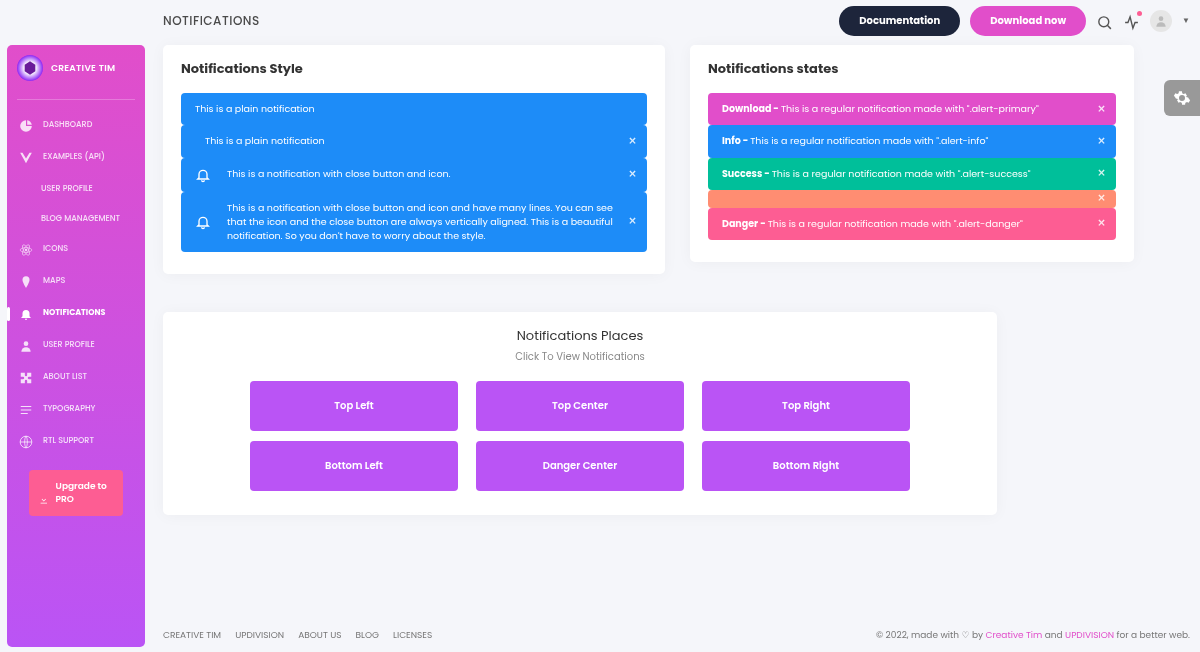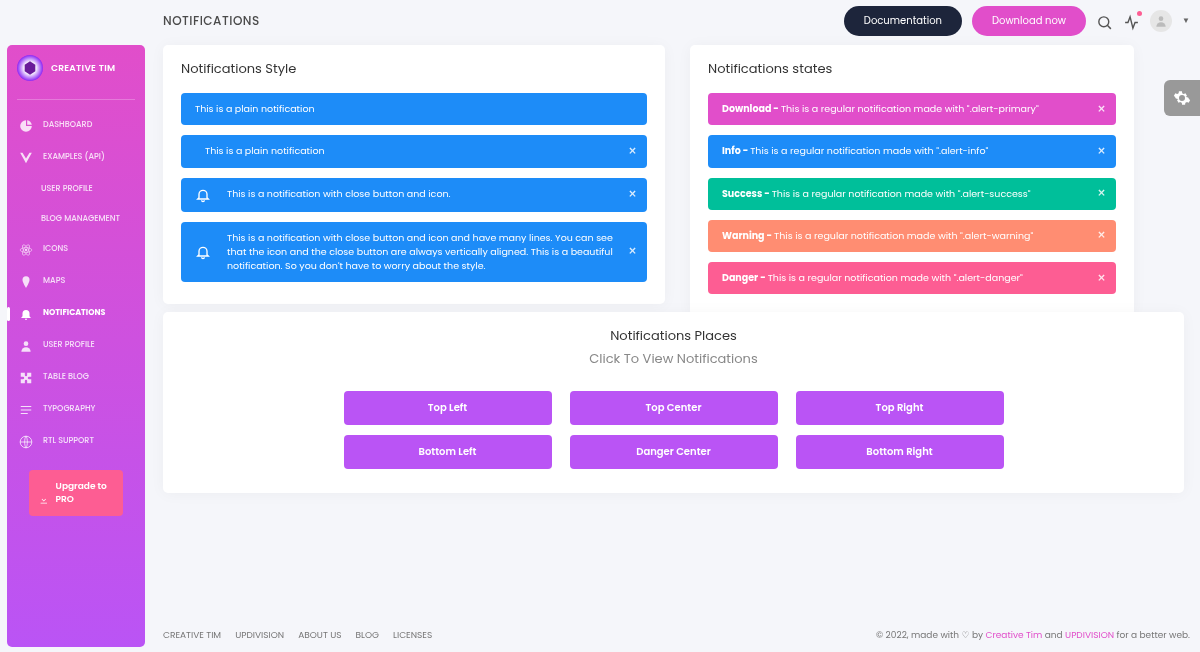--- a/index.html
+++ b/index.html
@@ -13,47 +13,47 @@
 .nav-item{display:flex;align-items:flex-start;padding:9px 12px;cursor:pointer;color:rgba(255,255,255,0.82);font-size:8px;font-weight:500}
 .nav-item.active{color:#fff;font-weight:700}
 .nav-item.active::before{content:'';position:absolute;left:0;width:3px;height:14px;background:#fff;border-radius:2px}
 .nav-item .icon{width:14px;height:14px;margin-right:10px;fill:currentColor;flex-shrink:0}
 .nav-item.sub{padding-left:34px}
 .upgrade-btn{margin:12px 22px;padding:10px;background:#fd5d93;border-radius:4px;color:#fff;font-size:9px;font-weight:600;display:flex;align-items:flex-end;justify-content:center;cursor:pointer}
 .upgrade-btn .icon{width:12px;height:12px;margin-right:7px;fill:#fff}
 .header{position:absolute;left:163px;top:0;right:10px;height:42px;display:flex;align-items:center;justify-content:space-between}
 .page-title{font-size:12px;color:#4a4a4a;font-weight:500;letter-spacing:0.5px}
 .header-right{display:flex;align-items:center;gap:10px}
-.btn{padding:7px 20px;border-radius:4px;font-size:10px;font-weight:400;cursor:pointer;border:none;color:#fff}
+.btn{padding:7px 20px;border-radius:4px;font-size:10px;font-weight:700;cursor:pointer;border:none;color:#fff}
 .btn-dark{background:#1d253b;border-radius:20px}
 .btn-pink{background:#e14eca;border-radius:20px}
 .hdr-icon{width:17px;height:17px;color:#555;cursor:pointer;position:relative}
 .dot{position:absolute;top:-2px;right:-2px;width:5px;height:5px;border-radius:50%;background:#fd5d93}
 .avatar{width:22px;height:22px;border-radius:50%;background:#e6e6e6;display:flex;align-items:center;justify-content:center}
 .caret{font-size:8px;color:#666}
 .card{background:#fff;border-radius:5px;padding:14px 18px;box-shadow:0 1px 15px rgba(0,0,0,0.04)}
 .card-style{position:absolute;left:163px;top:45px;width:502px}
 .card-states{position:absolute;left:690px;top:45px;width:444px}
-.card-title{font-size:13px;color:#333;font-weight:400;margin-bottom:14px}
-.alert{padding:9px 14px;border-radius:4px;color:#fff;font-size:9.5px;margin-bottom:10px;display:flex;align-items:center;position:relative}
+.card-title{font-size:13px;color:#333;font-weight:700;margin-bottom:14px}
+.alert{padding:9px 14px;border-radius:4px;color:#fff;font-size:9.5px;display:flex;align-items:center;position:relative}
 .alert:last-child{margin-bottom:8px}
 .alert-info{background:#1d8cf8}
 .alert-primary{background:#e14eca}
 .alert-success{background:#00bf9a}
 .alert-warning{background:#ff8d72}
 .alert-danger{background:#fd5d93}
 .alert .close{position:absolute;right:10px;cursor:pointer;font-size:14px;opacity:0.85}
 .alert .bell{margin-right:16px;flex-shrink:0}
 .alert .msg{flex:1;line-height:1.5}
 .alert strong{font-weight:700}
-.card-places{position:absolute;left:163px;top:312px;width:1021px;text-align:center}
+.card-places{position:absolute;left:163px;top:312px;width:834px;text-align:center}
 .places-title{font-size:13px;color:#333}
-.places-sub{font-size:13px;color:#888;margin:3px 0 22px}
+.places-sub{font-size:10px;color:#888;margin:3px 0 16px}
 .btn-row{display:flex;justify-content:center;gap:18px;margin-bottom:10px}
-.place-btn{background:#ba54f5;color:#fff;border:none;border-radius:4px;padding:9px 0;font-size:10px;font-weight:600;width:208px;cursor:pointer}
+.place-btn{background:#ba54f5;color:#fff;border:none;border-radius:4px;padding:17px 0;font-size:10px;font-weight:600;width:208px;cursor:pointer}
 .footer{position:absolute;left:163px;right:10px;bottom:10px;display:flex;justify-content:space-between;align-items:center;font-size:9px;color:#777}
 .footer-links{display:flex;gap:14px}
 .footer a{color:#777;text-decoration:none}
 .footer .pink{color:#e14eca}
 .settings-fab{position:absolute;right:0;top:80px;width:36px;height:36px;background:#999;border-radius:6px 0 0 6px;display:flex;align-items:center;justify-content:center;cursor:pointer}
 .settings-fab svg{fill:#fff;width:18px;height:18px}
 </style>
 </head>
 <body>
 
@@ -112,21 +112,21 @@
     <svg class="icon" viewBox="0 0 24 24">
         <circle cx="12" cy="8" r="4"></circle>
         <path d="M4 22a8 8 0 0 1 16 0z"></path>
       </svg>
     <span>USER PROFILE</span>
   </div>
   <div class="nav-item">
     <svg class="icon" viewBox="0 0 24 24">
         <path d="M3 3h7v4a2 2 0 1 0 4 0V3h7v7h-4a2 2 0 1 0 0 4h4v7h-7v-4a2 2 0 1 0-4 0v4H3v-7h4a2 2 0 1 0 0-4H3V3z"></path>
       </svg>
-    <span>TABLE BLOG</span>
+    <span>ABOUT LIST</span>
   </div>
   <div class="nav-item">
     <svg class="icon" viewBox="0 0 24 24">
         <path d="M3 5h18v2H3zM3 11h18v2H3zM3 17h12v2H3z"></path>
       </svg>
     <span>TYPOGRAPHY</span>
   </div>
   <div class="nav-item">
     <svg class="icon" viewBox="0 0 24 24">
         <circle cx="12" cy="12" r="10" fill="none" stroke="currentColor" stroke-width="1.5"></circle>
@@ -202,21 +202,20 @@
   </div>
   <div class="alert alert-info">
     <span class="msg"><strong>Info - </strong><span>This is a regular notification made with ".alert-info"</span></span>
     <span class="close">×</span>
   </div>
   <div class="alert alert-success">
     <span class="msg"><strong>Success - </strong><span>This is a regular notification made with ".alert-success"</span></span>
     <span class="close">×</span>
   </div>
   <div class="alert alert-warning">
-    <span class="msg"><strong>Warning - </strong><span>This is a regular notification made with ".alert-warning"</span></span>
     <span class="close">×</span>
   </div>
   <div class="alert alert-danger">
     <span class="msg"><strong>Danger - </strong><span>This is a regular notification made with ".alert-danger"</span></span>
     <span class="close">×</span>
   </div>
 </div>
 
 <div class="card card-places">
   <div class="places-title">Notifications Places</div>

